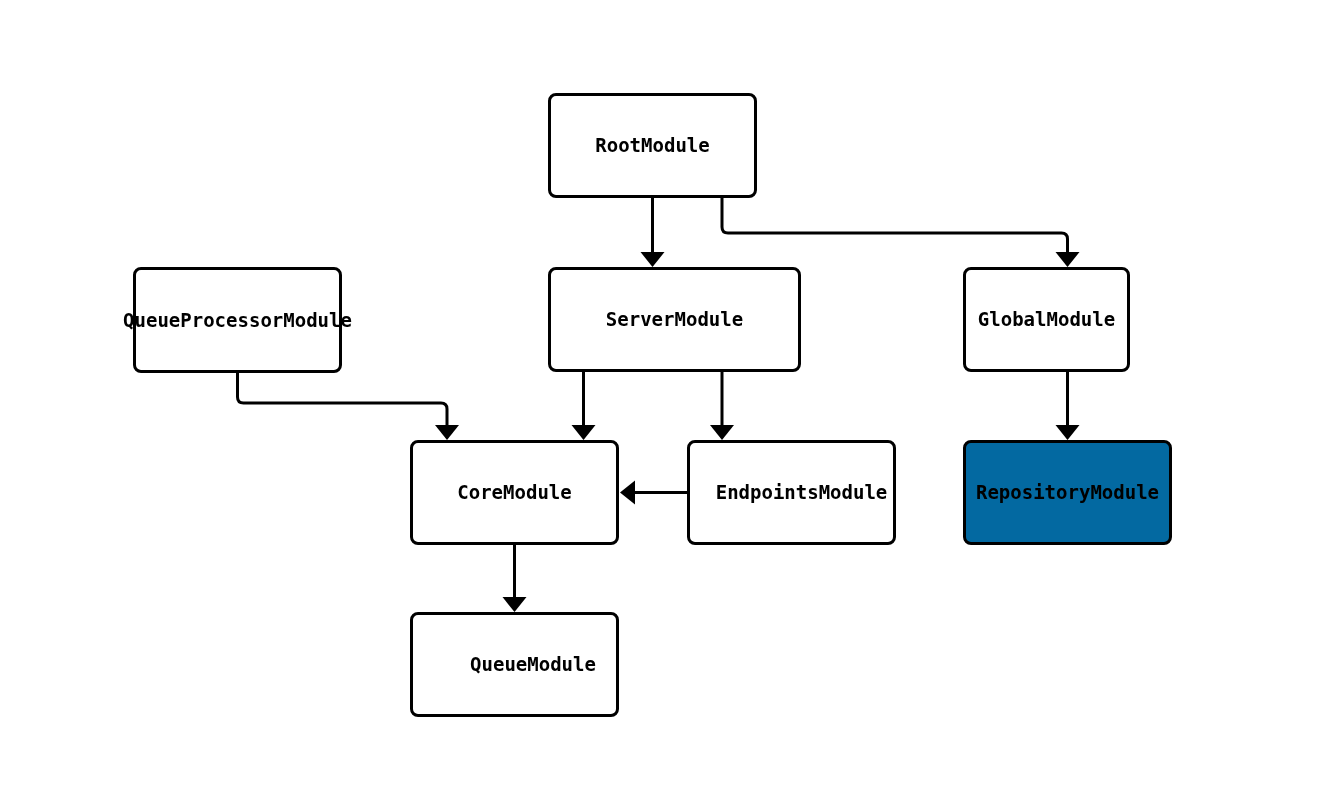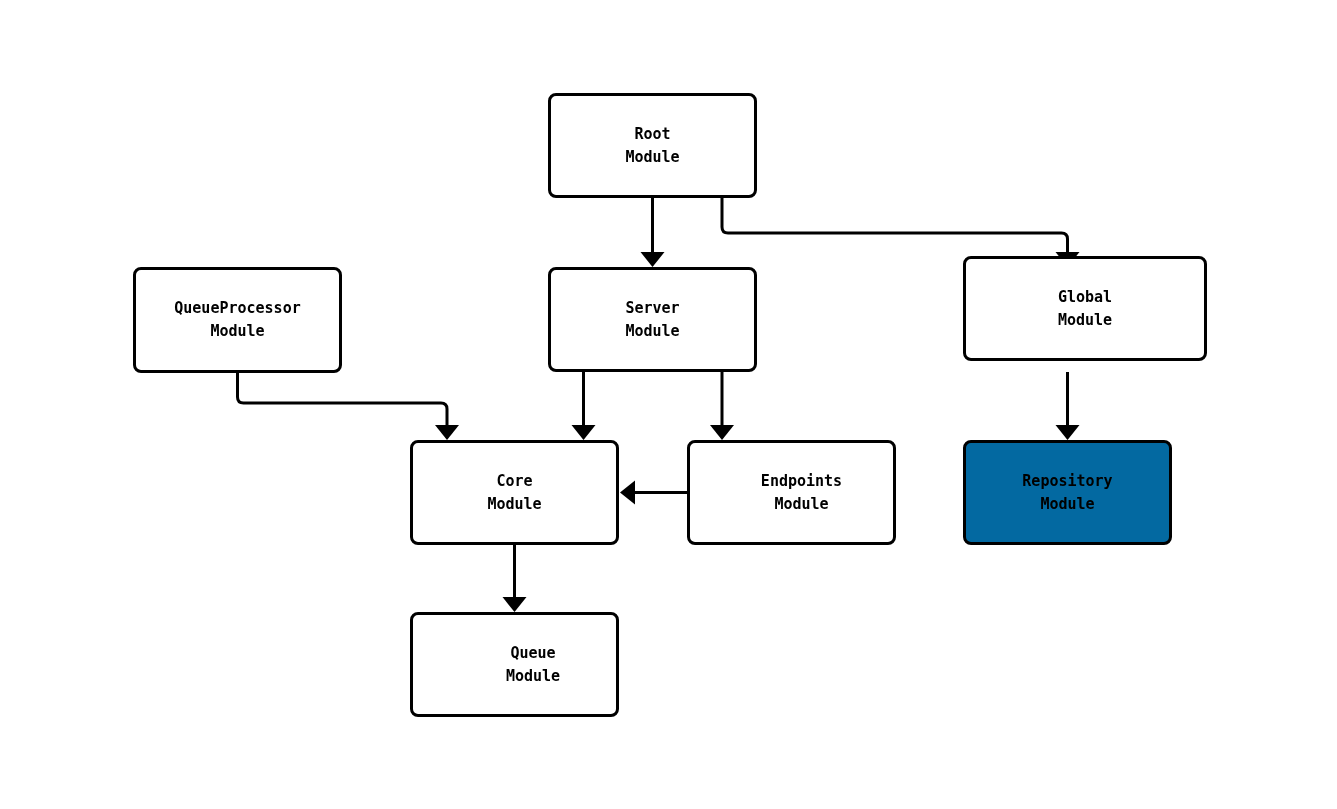--- a/index.html
+++ b/index.html
@@ -21,26 +21,26 @@
     top: 0;
     width: 1337px;
     height: 809px;
   }
   .node {
     position: absolute;
     box-sizing: border-box;
     background: #ffffff;
     border-style: solid;
     display: flex;
-    flex-direction: column;
+    flex-direction: row;
     align-items: center;
     justify-content: center;
     text-align: center;
     font-weight: bold;
-    font-size: 15px;
+    font-size: 19px;
     line-height: 23px;
   }
   .node span {
     display: block;
     white-space: nowrap;
   }
 </style>
 </head>
 <body>
 
@@ -67,26 +67,26 @@
   <div class="node" style="left: 548px; top: 93px; width: 209px; height: 105px; border-width: 3px; border-color: rgb(0, 0, 0); border-radius: 8px; background: rgb(255, 255, 255); color: rgb(0, 0, 0);">
     <span>Root</span>
     <span>Module</span>
   </div>
 
   <div class="node" style="left: 133px; top: 267px; width: 209px; height: 106px; border-width: 3px; border-color: rgb(0, 0, 0); border-radius: 8px; background: rgb(255, 255, 255); color: rgb(0, 0, 0);">
     <span>QueueProcessor</span>
     <span>Module</span>
   </div>
 
-  <div class="node" style="left: 548px; top: 267px; width: 209px; height: 105px; border-width: 3px; border-color: rgb(0, 0, 0); border-radius: 8px; background: rgb(255, 255, 255); color: rgb(0, 0, 0);">
+  <div class="node" style="left: 548px; top: 267px; width: 253px; height: 105px; border-width: 3px; border-color: rgb(0, 0, 0); border-radius: 8px; background: rgb(255, 255, 255); color: rgb(0, 0, 0);">
     <span>Server</span>
     <span>Module</span>
   </div>
 
-  <div class="node" style="left: 963px; top: 256px; width: 244px; height: 105px; border-width: 3px; border-color: rgb(0, 0, 0); border-radius: 8px; background: rgb(255, 255, 255); color: rgb(0, 0, 0);">
+  <div class="node" style="left: 963px; top: 267px; width: 167px; height: 105px; border-width: 3px; border-color: rgb(0, 0, 0); border-radius: 8px; background: rgb(255, 255, 255); color: rgb(0, 0, 0);">
     <span>Global</span>
     <span>Module</span>
   </div>
 
   <div class="node" style="left: 410px; top: 440px; width: 209px; height: 105px; border-width: 3px; border-color: rgb(0, 0, 0); border-radius: 8px; background: rgb(255, 255, 255); color: rgb(0, 0, 0);">
     <span>Core</span>
     <span>Module</span>
   </div>
 
   <div class="node" style="left: 687px; top: 440px; width: 209px; height: 105px; border-width: 3px; border-color: rgb(0, 0, 0); border-radius: 8px; background: rgb(255, 255, 255); color: rgb(0, 0, 0); padding-left: 20px;">

